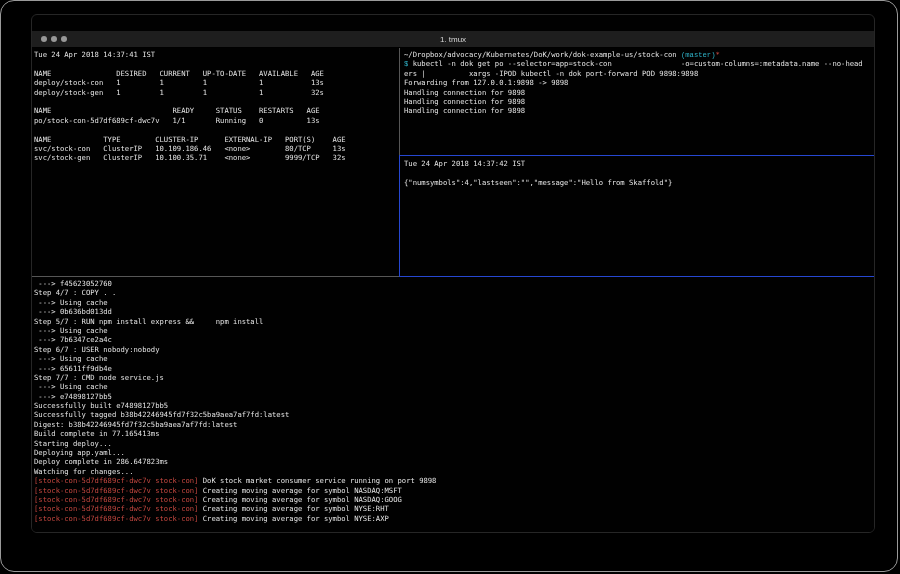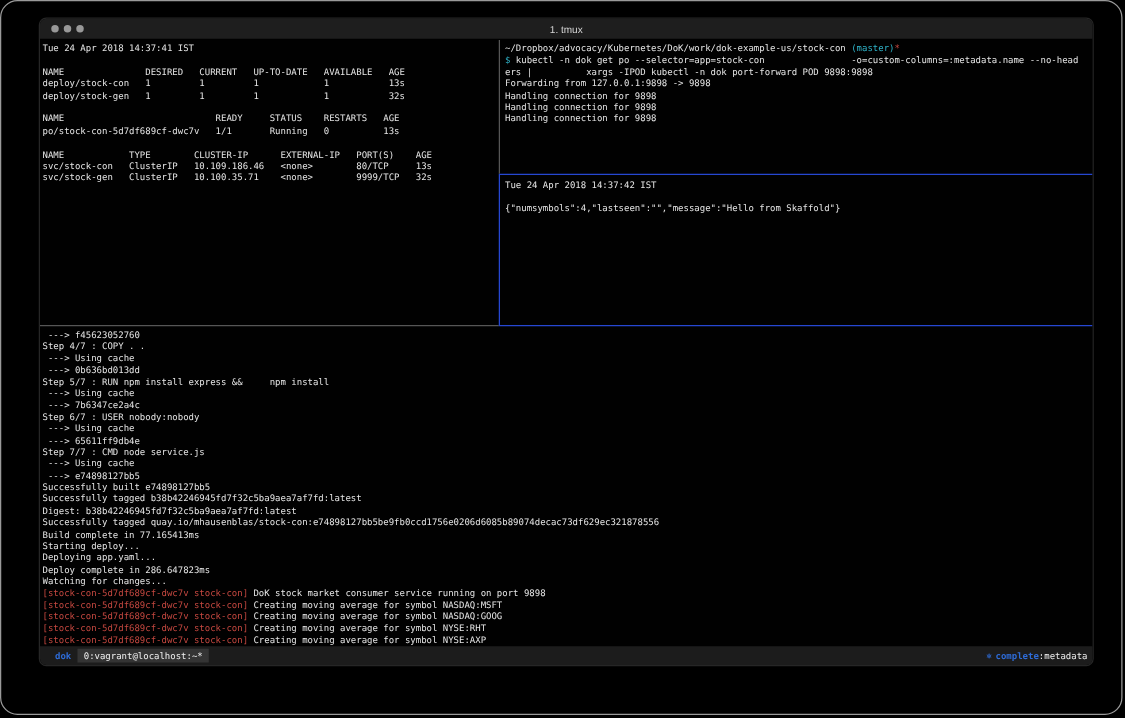--- a/index.html
+++ b/index.html
@@ -1,19 +1,19 @@
 <!DOCTYPE html>
 <html><head>
 <meta charset="utf-8">
 <style>
   html,body{margin:0;padding:0;background:#000;}
   body{width:900px;height:574px;position:relative;overflow:hidden;}
   .frame{position:absolute;left:0;top:0;width:898px;height:572px;border:1px solid #9a9a9a;border-radius:14px;box-sizing:border-box;background:#000;}
   .window{position:absolute;left:30px;top:13px;width:842px;height:517px;background:#010101;border-radius:6px;overflow:hidden;border:1px solid #262626;box-sizing:content-box;}
-  .titlebar{height:16px;background:#1e1e1e;position:relative;display:flex;align-items:center;border-bottom:1px solid #000;}
+  .titlebar{height:16px;background:#1e1e1e;position:relative;display:flex;align-items:center;border-bottom:1px solid #000;margin-top:16px;}
   .dots{display:flex;gap:4px;padding-left:9px;}
   .dot{width:6px;height:6px;border-radius:50%;background:#989898;display:inline-block;}
   .title{position:absolute;left:0;right:0;text-align:center;font:8px "Liberation Sans",sans-serif;color:#d6d6d6;pointer-events:none;}
   .tbody{position:relative;height:485px;background:#010101;
          font-family:"DejaVu Sans Mono","Liberation Mono",monospace;
          font-size:7.2px;line-height:9.4px;color:#e4e4e4;}
   .pane{position:absolute;overflow:hidden;}
   .tline{white-space:pre;height:9.4px;}
   #pane-top-left{left:2px;top:2px;width:362px;height:224px;}
   #pane-top-right{left:372px;top:2px;width:469px;height:104px;}
@@ -21,21 +21,21 @@
   #pane-bottom{left:2px;top:231px;width:838px;height:253px;}
   .divider{position:absolute;}
   .dv{width:1px;} .dh{height:1px;}
   .gray{background:#565656;} .blue{background:#2647d1;}
   #div-v-gray{left:367px;top:0;height:107px;}
   #div-v-blue{left:367px;top:107px;height:121px;}
   #div-h-blue-mid{left:368px;top:107px;width:474px;}
   #div-h-gray-bottom{left:0;top:228px;width:367px;}
   #div-h-blue-bottom{left:367px;top:228px;width:475px;}
   .c-fg{color:#e4e4e4;}
-  .c-cyan{color:#2fb2c7;}
+  .c-cyan{color:#2fb2c7;font-family:Liberation Mono, monospace;}
   .c-red{color:#c54840;}
   .statusbar{height:15px;background:#1c1c1c;display:flex;align-items:center;
              font-family:"DejaVu Sans Mono","Liberation Mono",monospace;font-size:7.2px;color:#e4e4e4;position:relative;}
   .sb-session{color:#2e6bd6;padding-left:12px;font-weight:bold;}
   .sb-window{margin-left:5px;background:#343434;color:#f0f0f0;padding:1px 5px;}
   .sb-right{position:absolute;right:4px;display:flex;align-items:center;}
   .sb-kube-icon{color:#2e6bd6;margin-right:3px;font-size:7.5px;}
   .sb-context{color:#2e6bd6;font-weight:bold;}
   .sb-namespace{color:#ededed;}
 </style>
@@ -93,21 +93,20 @@
           <div class="tline"> ---&gt; 7b6347ce2a4c</div>
           <div class="tline">Step 6/7 : USER nobody:nobody</div>
           <div class="tline"> ---&gt; Using cache</div>
           <div class="tline"> ---&gt; 65611ff9db4e</div>
           <div class="tline">Step 7/7 : CMD node service.js</div>
           <div class="tline"> ---&gt; Using cache</div>
           <div class="tline"> ---&gt; e74898127bb5</div>
           <div class="tline">Successfully built e74898127bb5</div>
           <div class="tline">Successfully tagged b38b42246945fd7f32c5ba9aea7af7fd:latest</div>
           <div class="tline">Digest: b38b42246945fd7f32c5ba9aea7af7fd:latest</div>
-          <div class="tline">Successfully tagged quay.io/mhausenblas/stock-con:e74898127bb5be9fb0ccd1756e0206d6085b89074decac73df629ec321878556</div>
           <div class="tline">Build complete in 77.165413ms</div>
           <div class="tline">Starting deploy...</div>
           <div class="tline">Deploying app.yaml...</div>
           <div class="tline">Deploy complete in 286.647823ms</div>
           <div class="tline">Watching for changes...</div>
           <div class="tline"><span class="c-red">[stock-con-5d7df689cf-dwc7v stock-con]</span><span class="c-fg"> DoK stock market consumer service running on port 9898</span></div>
           <div class="tline"><span class="c-red">[stock-con-5d7df689cf-dwc7v stock-con]</span><span class="c-fg"> Creating moving average for symbol NASDAQ:MSFT</span></div>
           <div class="tline"><span class="c-red">[stock-con-5d7df689cf-dwc7v stock-con]</span><span class="c-fg"> Creating moving average for symbol NASDAQ:GOOG</span></div>
           <div class="tline"><span class="c-red">[stock-con-5d7df689cf-dwc7v stock-con]</span><span class="c-fg"> Creating moving average for symbol NYSE:RHT</span></div>
           <div class="tline"><span class="c-red">[stock-con-5d7df689cf-dwc7v stock-con]</span><span class="c-fg"> Creating moving average for symbol NYSE:AXP</span></div>

